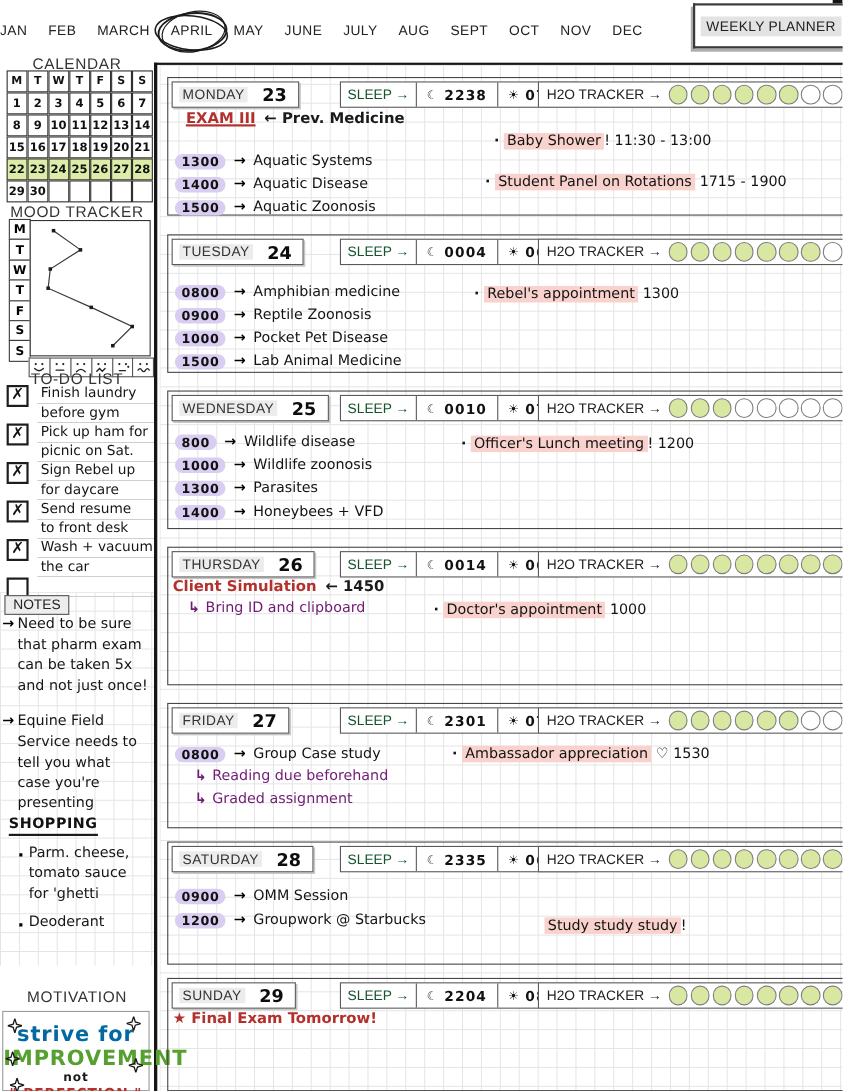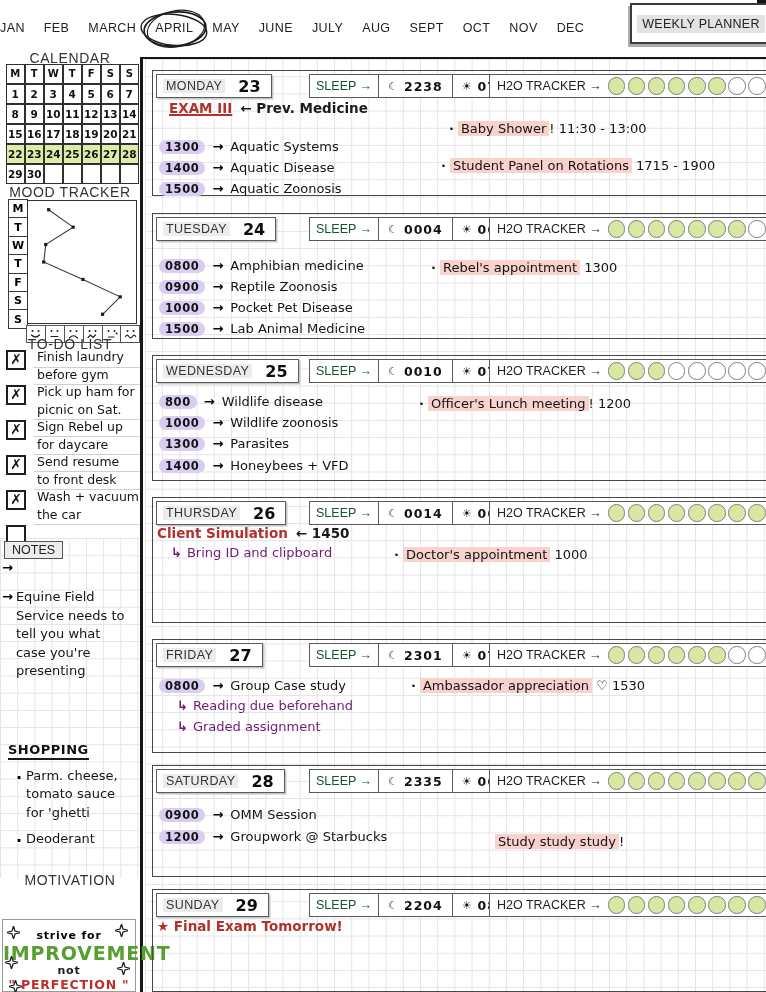--- a/index.html
+++ b/index.html
@@ -58,21 +58,21 @@
   .note-arr{font-family:"DejaVu Sans",sans-serif;font-weight:700;font-size:13px;flex:none;margin-right:3px;}
   .note-line{height:18.6px;font-family:"DejaVu Sans",sans-serif;font-size:13px;font-weight:500;white-space:nowrap;color:#151515;}
 
   #shopping-block{position:absolute;left:8px;top:740px;width:134px;}
   #shopping-title{font-family:"DejaVu Sans",sans-serif;font-weight:700;font-size:13px;letter-spacing:.5px;
     border-bottom:2px solid #1a1a1a;display:inline-block;padding-bottom:1px;color:#111;}
   .shop-item{display:flex;margin-top:8px;margin-left:8px;}
   .shop-bullet{font-weight:700;margin-right:4px;font-family:"DejaVu Sans",sans-serif;}
   .shop-line{height:18.4px;font-family:"DejaVu Sans",sans-serif;font-size:13px;font-weight:500;white-space:nowrap;color:#151515;}
 
-  #motivation-title{top:872px;}
+  #motivation-title{top:898px;}
   #motivation-box{position:absolute;left:2px;top:919px;width:134px;height:73px;border:1.5px solid #9a9a9a;background:#fff;
     text-align:center;padding-top:9px;box-sizing:border-box;}
   .motiv-line{font-family:"DejaVu Sans",sans-serif;font-weight:700;white-space:nowrap;}
   .sparkle{position:absolute;}
 
   
   .day-section{position:absolute;left:152px;width:616px;border:1.6px solid #474747;box-sizing:border-box;background:transparent;}
   .day-header-label{position:absolute;left:3px;top:3px;height:22px;border:1.3px solid #5a5a5a;background:#fff;
     box-shadow:1.5px 1.5px 0 #c6c6c6;display:flex;align-items:center;gap:13px;padding:0 10px 0 6px;}
   .day-name{font-size:12.5px;color:#333;background:#ececec;padding:0 3px;letter-spacing:.4px;}
@@ -290,20 +290,26 @@
       <div class="todo-lines">
         <div class="todo-line"></div>
       </div>
     </div>
   </div>
 
 <div id="notes-label-box">NOTES</div>
 <div id="notes-entries">
     <div class="note-entry">
       <span class="note-arr">→</span>
+      <div>
+        <div class="note-line">Need to be sure</div>
+        <div class="note-line">that pharm exam</div>
+        <div class="note-line">can be taken 5x</div>
+        <div class="note-line">and not just once!</div>
+      </div>
     </div>
     <div class="note-entry">
       <span class="note-arr">→</span>
       <div>
         <div class="note-line">Equine Field</div>
         <div class="note-line">Service needs to</div>
         <div class="note-line">tell you what</div>
         <div class="note-line">case you're</div>
         <div class="note-line">presenting</div>
       </div>
@@ -325,21 +331,21 @@
         <span class="shop-bullet">·</span>
         <div>
           <div class="shop-line">Deoderant</div>
         </div>
       </div>
     </div>
 </div>
 
 <div class="side-title" id="motivation-title">MOTIVATION</div>
 <div id="motivation-box">
-    <div class="motiv-line" style="color: #000000; font-size: 11px; letter-spacing: 0.8px;">strive for</div>
+    <div class="motiv-line" style="color: #0369a1; font-size: 19px; letter-spacing: 0.8px;">strive for</div>
     <div class="motiv-line" style="color: rgb(85, 160, 46); font-size: 19px; letter-spacing: 0.8px;">IMPROVEMENT</div>
     <div class="motiv-line" style="color: rgb(26, 26, 26); font-size: 11px; letter-spacing: 0.8px;">not</div>
     <div class="motiv-line" style="color: rgb(187, 47, 39); font-size: 12.5px; letter-spacing: 0.8px;">" PERFECTION "</div>
     <svg class="sparkle" width="13" height="13" style="left: 4px; top: 6px;">
       <path d="M6.5 0 L8 5 L13 6.5 L8 8 L6.5 13 L5 8 L0 6.5 L5 5 Z" fill="none" stroke="#1a1a1a" stroke-width="1.2"></path>
     </svg>
     <svg class="sparkle" width="13" height="13" style="left: 112px; top: 4px;">
       <path d="M6.5 0 L8 5 L13 6.5 L8 8 L6.5 13 L5 8 L0 6.5 L5 5 Z" fill="none" stroke="#1a1a1a" stroke-width="1.2"></path>
     </svg>
     <svg class="sparkle" width="13" height="13" style="left: 2px; top: 36px;">

